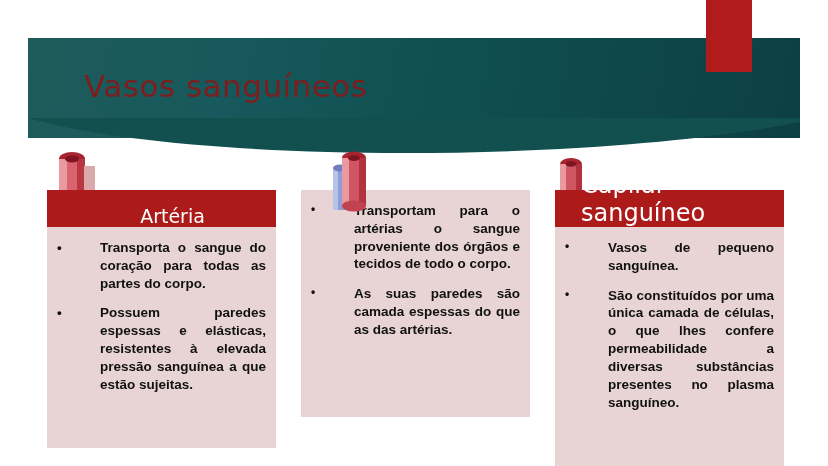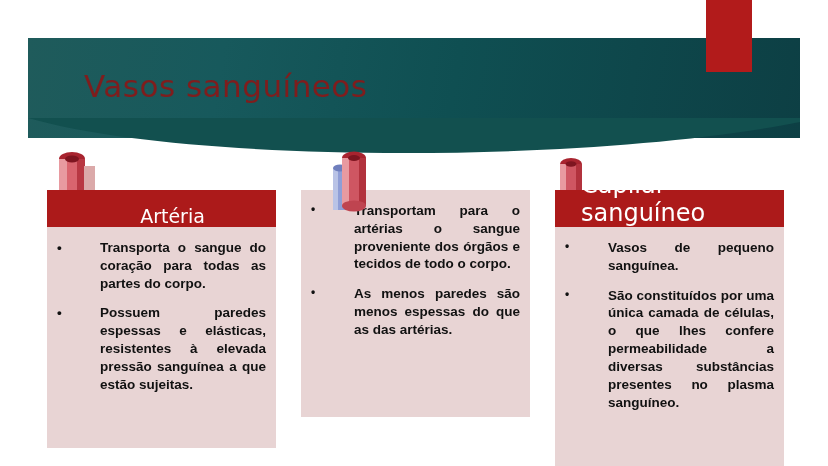--- a/index.html
+++ b/index.html
@@ -206,21 +206,21 @@
         <ellipse cx="25" cy="10" rx="6" ry="3" fill="#7e1520"></ellipse>
       </svg>
     </div>
     <div class="col-body">
       <div class="bullet round">
         <span class="dot">•</span>
         <span class="txt">Transportam para o artérias o sangue proveniente dos órgãos e tecidos de todo o corpo.</span>
       </div>
       <div class="bullet round">
         <span class="dot">•</span>
-        <span class="txt">As menos paredes são menos espessas do que as das artérias.</span>
+        <span class="txt">As suas paredes são camada espessas do que as das artérias.</span>
       </div>
     </div>
   </div>
 
   <div class="col col-3">
     <div class="vessel-cap">
       <svg width="34" height="56" viewBox="0 0 34 56">
         <ellipse cx="14" cy="8" rx="11" ry="6" fill="#a8242f"></ellipse>
         <rect x="3" y="8" width="22" height="44" fill="#cf5662"></rect>
         <rect x="3" y="8" width="6" height="44" fill="#e89aa0"></rect>

